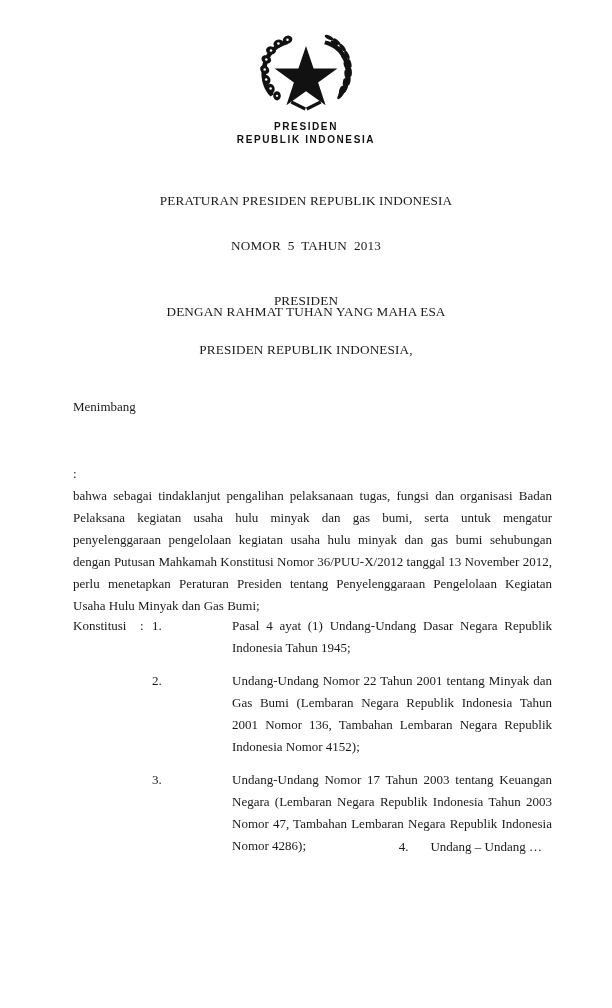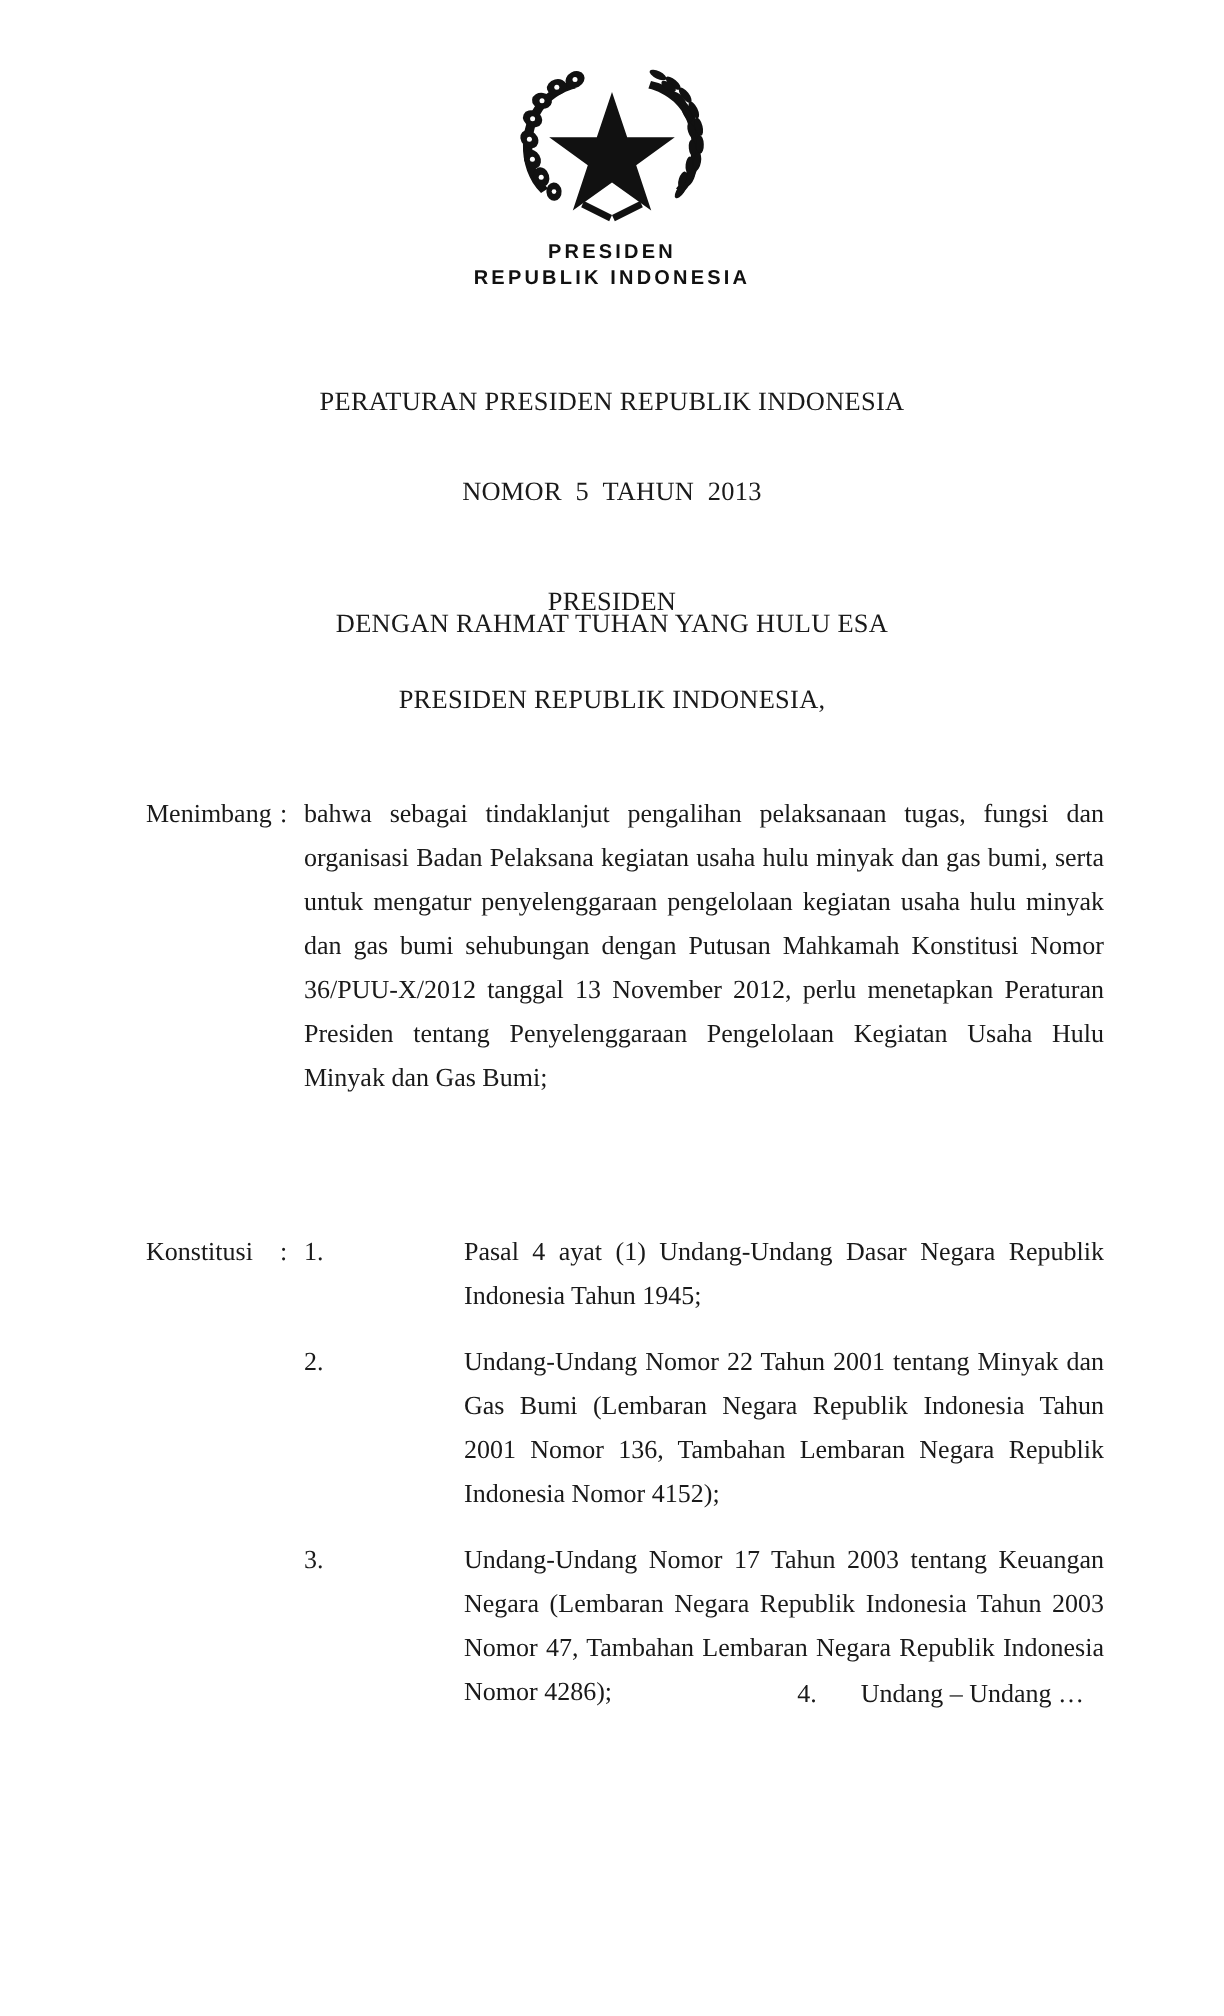--- a/index.html
+++ b/index.html
@@ -83,21 +83,21 @@
   .enact-gap { height: 13px; }
 
   
   .clause {
     position: absolute;
     left: 73px;
     width: 479px;
     display: flex;
     align-items: flex-start;
   }
-  #clause-menimbang { top: 396px; }
+  #clause-menimbang { top: 396px; flex-direction: column; }
   #clause-mengingat { top: 615px; }
 
   .clause-label {
     width: 67px;
     flex: 0 0 67px;
     font-size: 13px;
     line-height: 22px;
   }
   .clause-colon {
     width: 12px;
@@ -224,21 +224,21 @@
 
   <div class="title-block">
     <div class="title-line">PERATURAN PRESIDEN REPUBLIK INDONESIA</div>
     <div class="title-line">NOMOR  5  TAHUN  2013</div>
     <div class="title-gap-sm"></div>
     <div class="title-line">PRESIDEN</div>
     <div class="title-gap-md"></div>
   </div>
 
   <div class="enact-block">
-    <div class="enact-line">DENGAN RAHMAT TUHAN YANG HULU ESA</div>
+    <div class="enact-line">DENGAN RAHMAT TUHAN YANG MAHA ESA</div>
     <div class="enact-gap"></div>
     <div class="enact-line">PRESIDEN REPUBLIK INDONESIA,</div>
   </div>
 
   <div class="clause" id="clause-menimbang">
     <div class="clause-label">Menimbang</div>
     <div class="clause-colon">:</div>
     <div class="clause-body">bahwa sebagai tindaklanjut pengalihan pelaksanaan tugas, fungsi dan organisasi Badan Pelaksana kegiatan usaha hulu minyak dan gas bumi, serta untuk mengatur penyelenggaraan pengelolaan kegiatan usaha hulu minyak dan gas bumi sehubungan dengan Putusan Mahkamah Konstitusi Nomor 36/PUU-X/2012 tanggal 13 November 2012, perlu menetapkan Peraturan Presiden tentang Penyelenggaraan Pengelolaan Kegiatan Usaha Hulu Minyak dan Gas Bumi;</div>
   </div>
 

